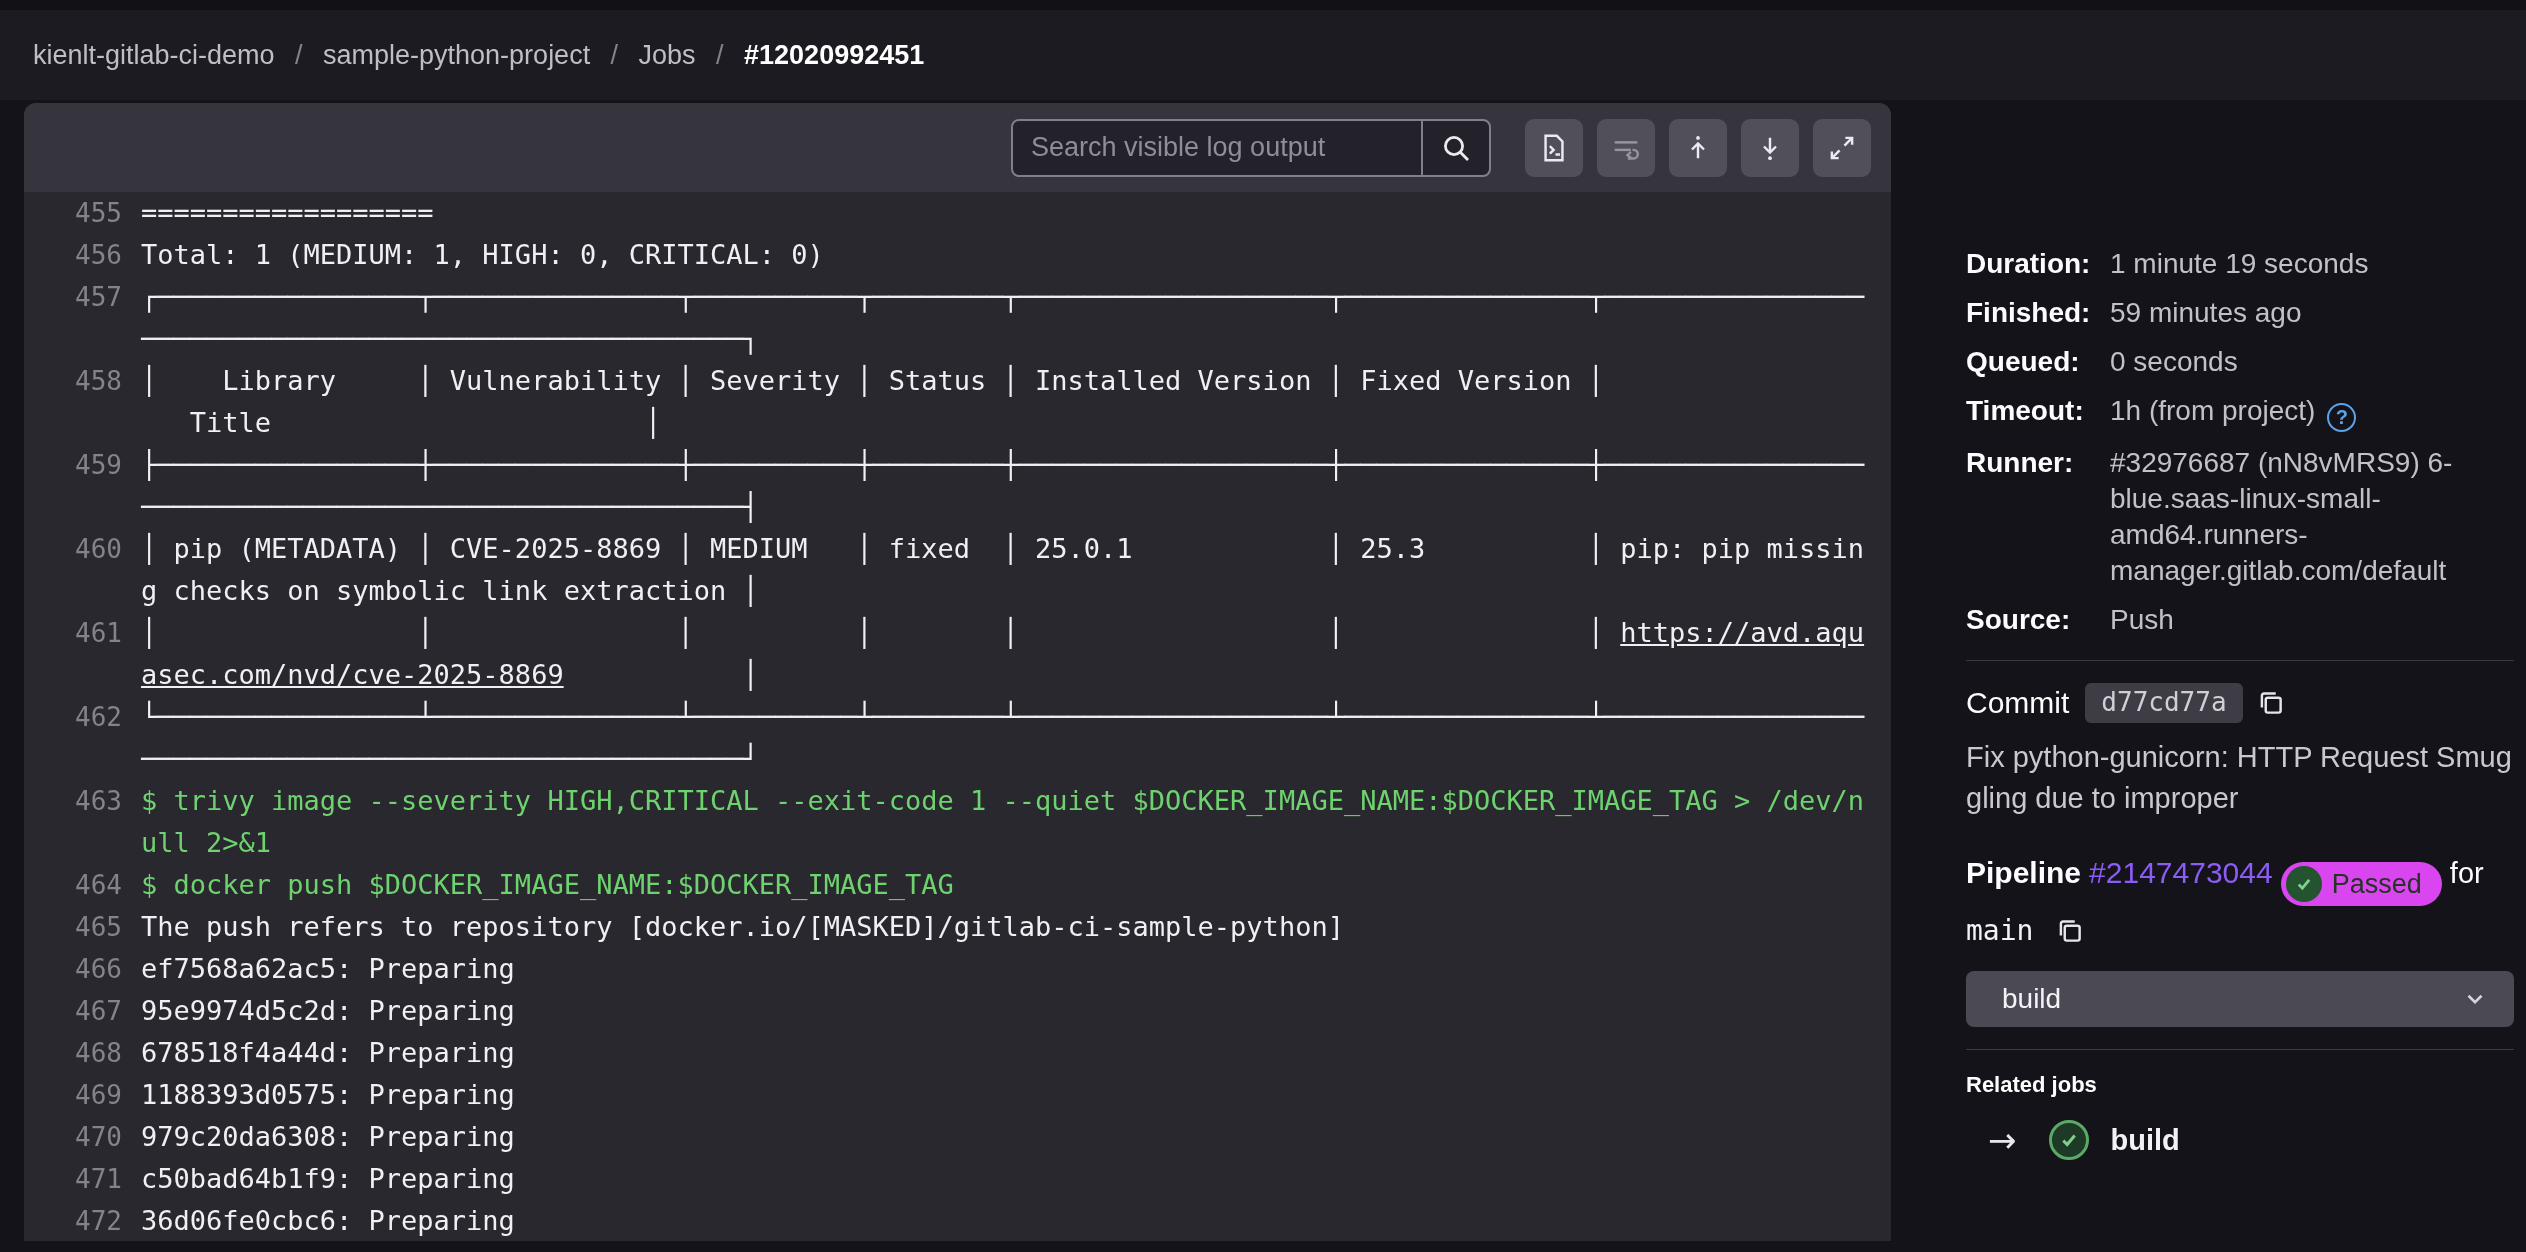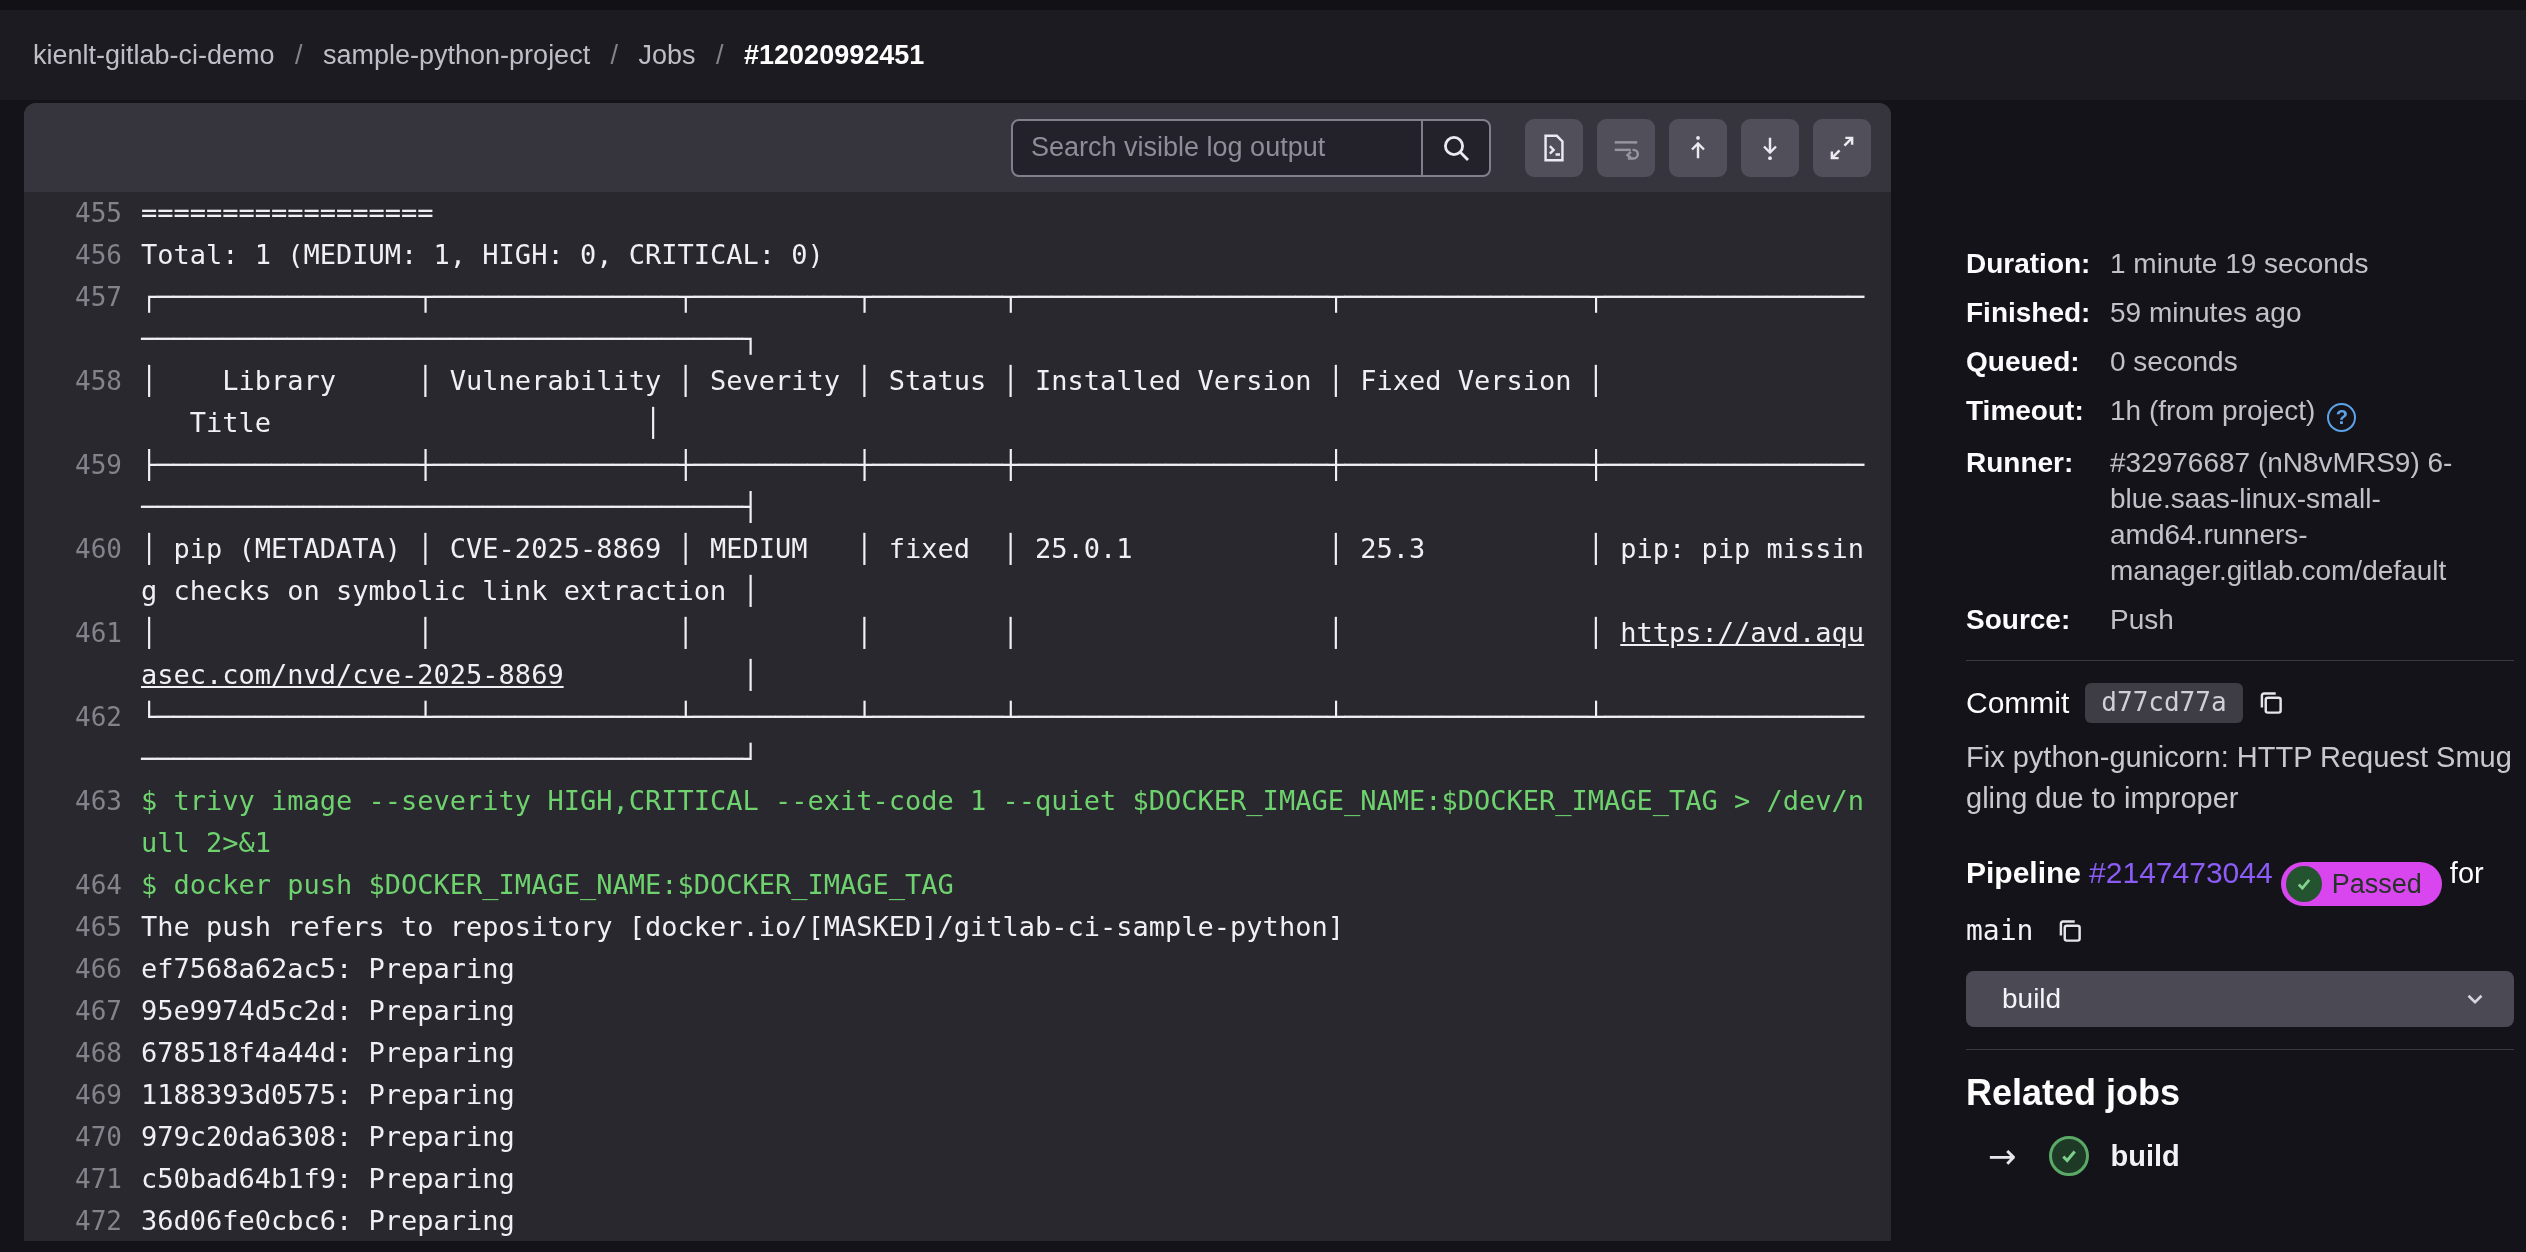--- a/index.html
+++ b/index.html
@@ -73,21 +73,21 @@
   .badge-circle svg { stroke:#83d08e; }
   .badge-txt { font-size:27px; color:#273329; }
   .pl-ref { font-family:"DejaVu Sans Mono", monospace; font-size:28px; color:#f3f2f6; }
 
   .stage-dd { margin-top:16px; width:548px; height:56px; background:#4b4954; border:none;
               border-radius:8px; display:flex; align-items:center; padding:0 26px 0 36px;
               cursor:pointer; }
   .stage-dd .dd-val { font-size:28px; color:#f4f3f7; font-family:"Liberation Sans", sans-serif; }
   .stage-dd svg { margin-left:auto; stroke:#d6d5dc; }
 
-  .rel-title { font-size:36px; font-weight:700; color:#fdfdfe; }
+  .rel-title { font-size:22px; font-weight:700; color:#fdfdfe; }
   .rel-row { margin-top:22px; display:flex; align-items:center; cursor:pointer; }
   .rel-arrow { font-size:34px; color:#e8e7ed; padding-left:22px;
                font-family:"DejaVu Sans", sans-serif; }
   .rel-circle { width:40px; height:40px; border-radius:50%; border:3px solid #5aa967;
                 background:#1e3a27; margin-left:32px; display:flex; align-items:center;
                 justify-content:center; }
   .rel-circle svg { stroke:#7ecf8b; }
   .rel-name { margin-left:22px; font-size:29px; font-weight:700; color:#f2f1f5; }
 </style>
 </head>

